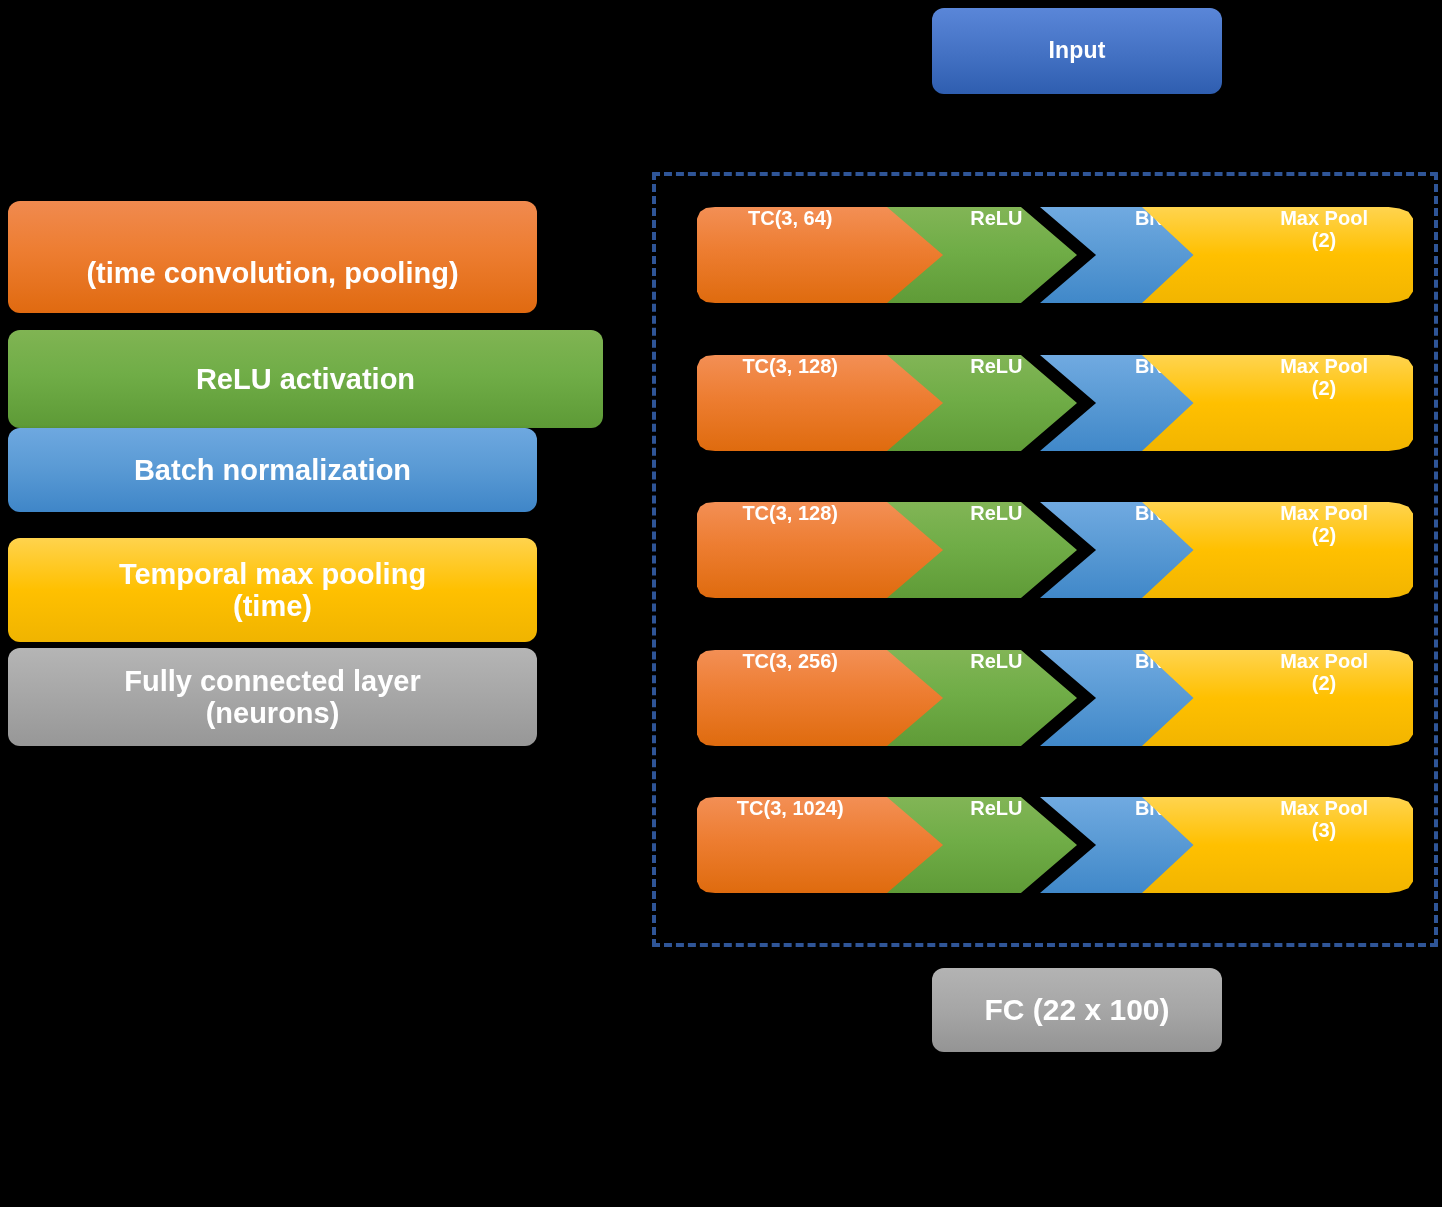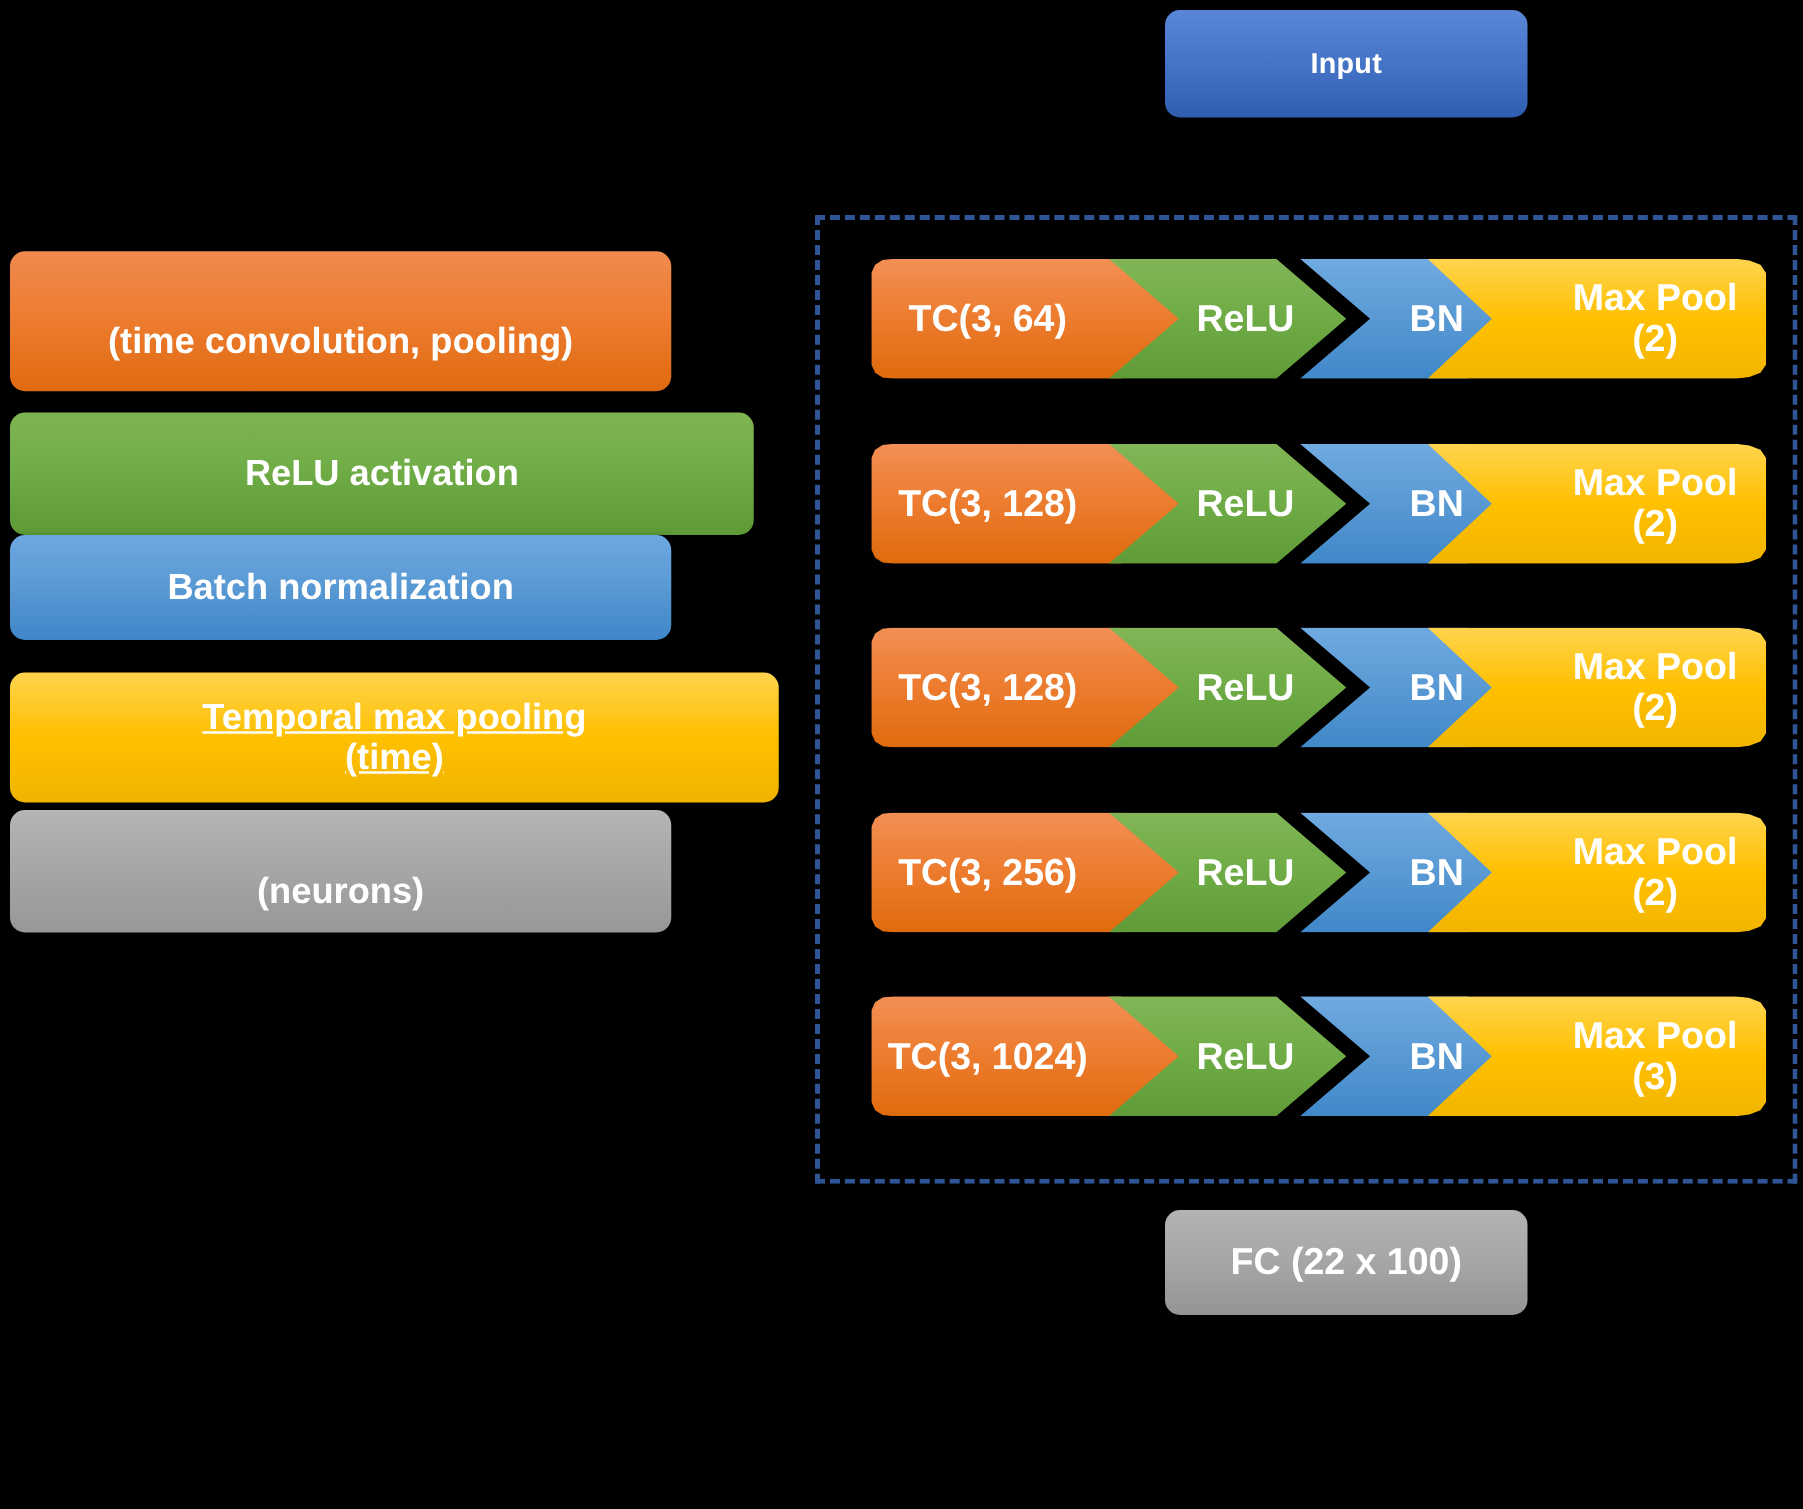--- a/index.html
+++ b/index.html
@@ -64,26 +64,26 @@
   }
 
   
   .pipe-row { position: absolute; }
 
   .seg {
     position: absolute;
     top: 0;
     height: 100%;
     display: flex;
-    align-items: center;
+    align-items: flex-start;
     justify-content: center;
     text-align: center;
     color: #ffffff;
     font-weight: bold;
-    font-size: 30px;
+    font-size: 20px;
     line-height: 1.1;
     box-sizing: border-box;
     filter: drop-shadow(3px 3px 4px rgba(0,0,0,0.6));
   }
   .seg span { position: relative; z-index: 2; }
 
   
   .seg-head {
     background: linear-gradient(180deg, #F38F55 0%, #ED7D31 45%, #DF6B0E 100%);
     clip-path: polygon(
@@ -131,30 +131,30 @@
     </div>
 
     <div class="rblock legend-item lg-green" style="left:8px; top:330px; width:595px; height:98px;">
       <span>ReLU activation</span>
     </div>
 
     <div class="rblock legend-item lg-blue" style="left:8px; top:428px; width:529px; height:84px;">
       <span>Batch normalization</span>
     </div>
 
-    <div class="rblock legend-item lg-yellow" style="left:8px; top:538px; width:615px; height:104px;text-decoration:underline;">
+    <div class="rblock legend-item lg-yellow" style="left:8px; top:538px; width:529px; height:104px;">
       <span>
         <span>Temporal max pooling</span><br>
         <span>(time)</span>
       </span>
     </div>
 
     <div class="rblock legend-item lg-gray" style="left:8px; top:648px; width:529px; height:98px;">
       <span>
-        <br>
+        <span>Fully connected layer</span><br>
         <span>(neurons)</span>
       </span>
     </div>
 
   </div>
 
   <div class="dashed-box" style="left:652px; top:172px; width:786px; height:775px;"></div>
 
   <div>
 

